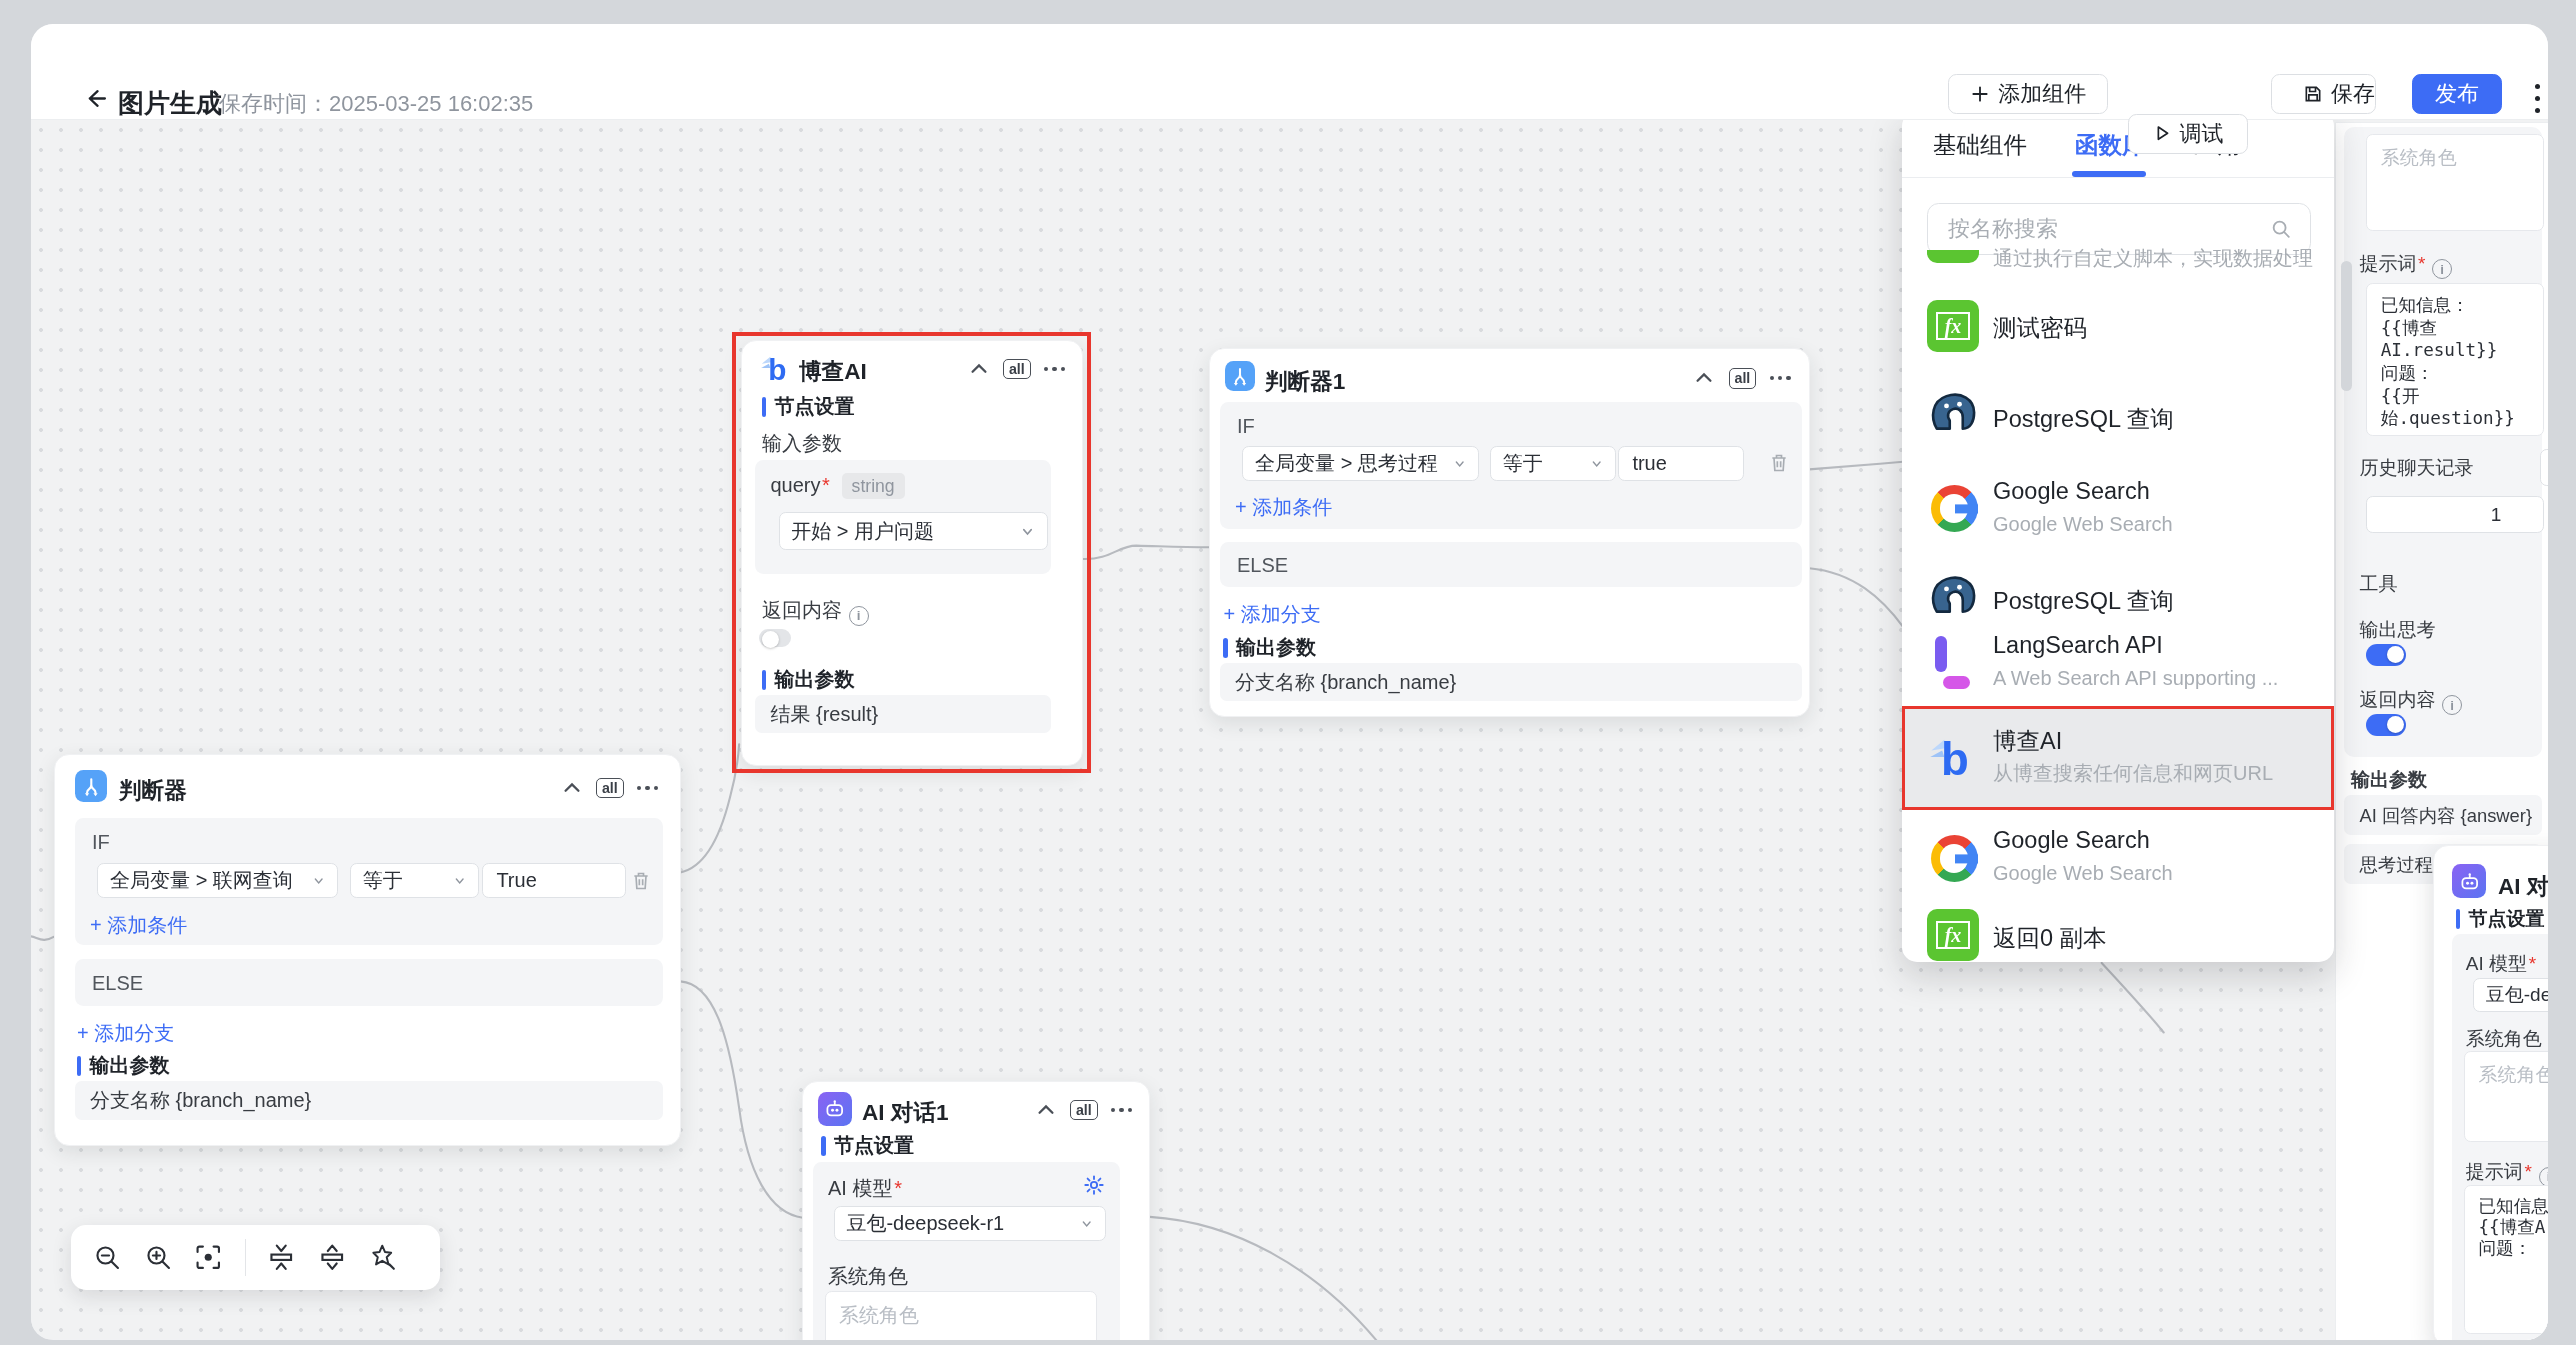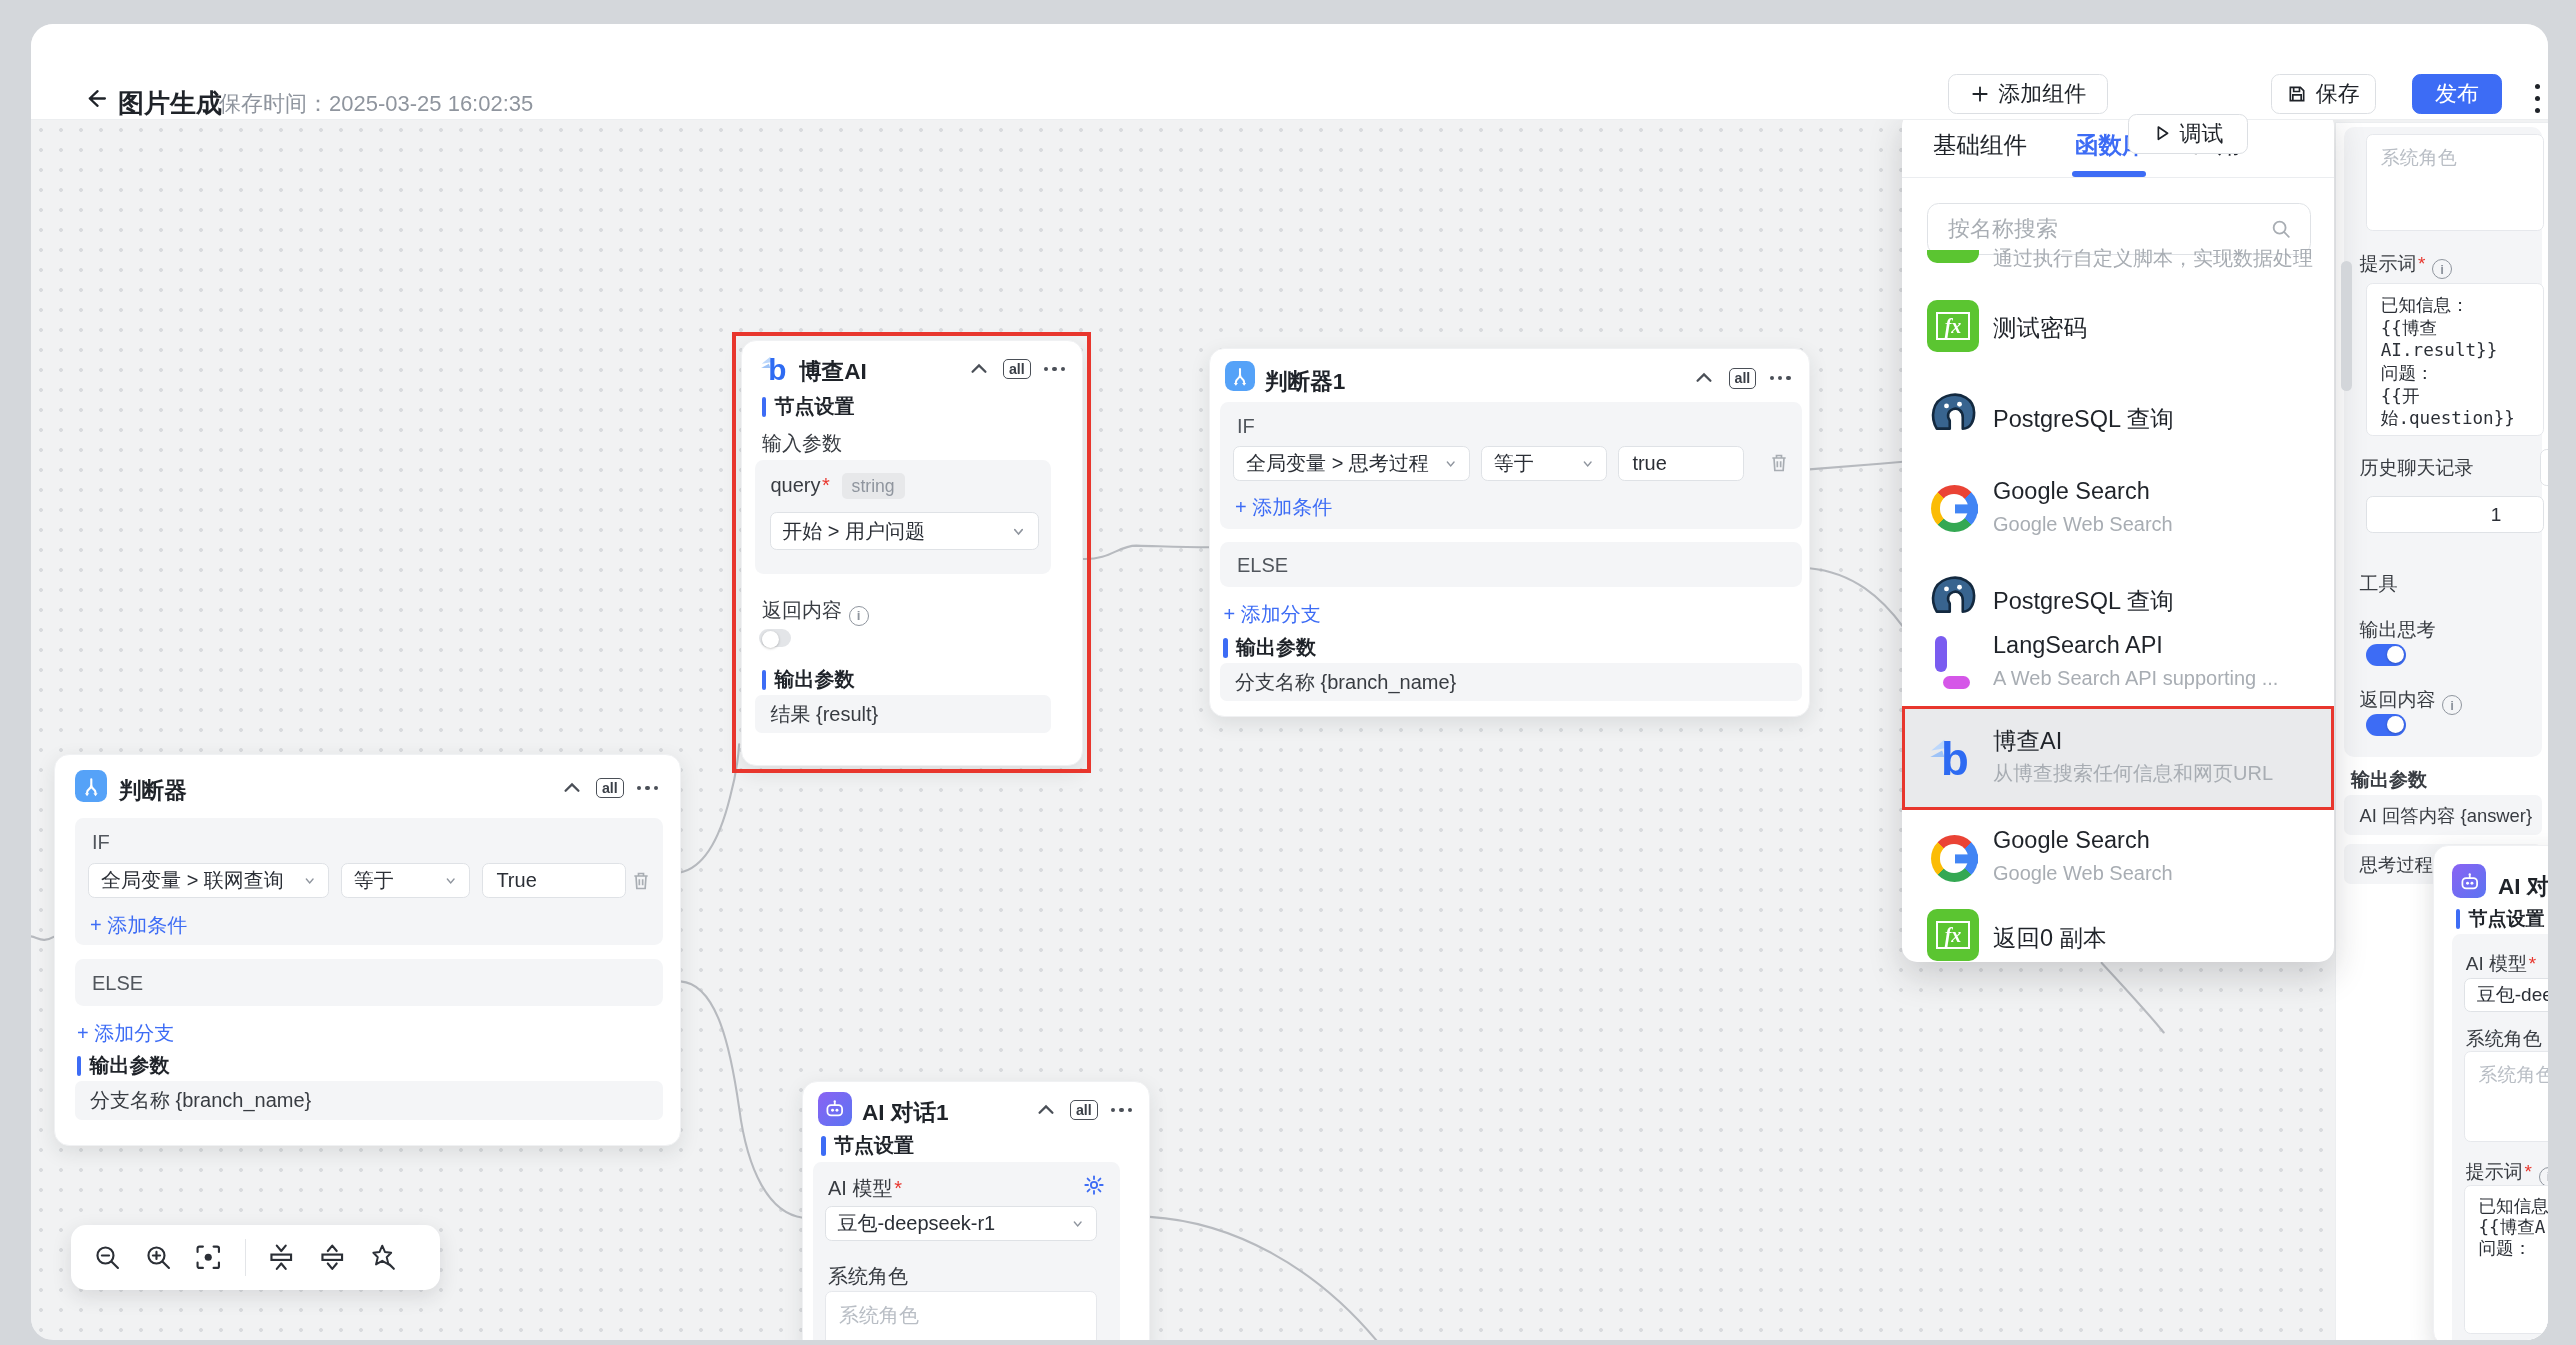--- a/index.html
+++ b/index.html
@@ -43,21 +43,21 @@
   .badge-all{border:1.7px solid #4a4f57;border-radius:5px;font-size:14.2px;font-weight:bold;
     color:#3a3f47;padding:0.8px 5px;line-height:17px;}
   .hdots{display:flex;gap:4.2px;align-items:center;}
   .hdots i{width:4.2px;height:4.2px;border-radius:50%;background:#4a4f57;}
   .sec{position:absolute;display:flex;align-items:center;gap:8.4px;font-size:20px;font-weight:bold;}
   .sec .bar{width:4.2px;height:20px;border-radius:2.5px;background:#3d6cf5;}
   .lbl{position:absolute;font-size:20px;color:#383c42;white-space:nowrap;}
   .gbox{position:absolute;background:#f4f5f7;border-radius:8.4px;}
   .sel{position:absolute;background:#fff;border:0.8px solid #dfe2e6;border-radius:6.7px;
     display:flex;align-items:center;justify-content:space-between;padding:0 11.7px;
-    font-size:20px;color:#2b2f36;cursor:pointer;white-space:nowrap;overflow:hidden;}
+    font-size:20px;color:#2b2f36;cursor:pointer;white-space:nowrap;overflow:hidden;margin-left:9px;}
   .inpv{position:absolute;background:#fff;border:0.8px solid #dfe2e6;border-radius:6.7px;
     display:flex;align-items:center;padding:0 13.4px;font-size:20px;color:#2b2f36;}
   .req{color:#e8362d;margin-left:1.7px;}
   .tag{display:inline-block;background:#e7e8ea;border-radius:5px;color:#8f959e;
     font-size:17.6px;padding:2.5px 10px;margin-left:11.7px;}
   .blue-link{position:absolute;color:#3d6cf5;font-size:20px;cursor:pointer;white-space:nowrap;}
   .grayrow{position:absolute;background:#f4f5f7;border-radius:6.7px;display:flex;
     align-items:center;padding:0 15px;font-size:20px;color:#383c42;white-space:nowrap;overflow:hidden;}
   .ifelse{position:absolute;font-size:20px;color:#51565d;}
   .toggle{position:relative;width:37px;height:20px;border-radius:11px;background:#e3e5e8;cursor:pointer;}
@@ -559,21 +559,21 @@
         <path d="M12 4 V20 M4 12 H20" stroke="#1f2329" stroke-width="2.2" stroke-linecap="round"></path>
           </svg>
       <span>添加组件</span>
     </div>
     <div class="btn" style="left:2097px;width:120px;margin-top:40px;">
       <svg width="18.4" height="18.4" viewBox="0 0 24 24">
         <path d="M7 4 L19 12 L7 20 Z" fill="none" stroke="#1f2329" stroke-width="2.2" stroke-linejoin="round"></path>
           </svg>
       <span>调试</span>
     </div>
-    <div class="btn" style="left:2240px;width:105px;">
+    <div class="btn" style="left:2240px;width:105px;justify-content:flex-end;">
       <svg width="20" height="20" viewBox="0 0 24 24">
         <path d="M4 4 h12 l4 4 v12 h-16 Z" fill="none" stroke="#1f2329" stroke-width="2"></path>
         <path d="M8 4 v5 h7 v-5 M7 20 v-7 h10 v7" fill="none" stroke="#1f2329" stroke-width="2"></path>
           </svg>
       <span>保存</span>
     </div>
     <div class="btn btn-primary" style="left:2381px;width:90px;font-family:Liberation Mono, monospace;">
       <span>发布</span>
     </div>
     <div class="kebab">

